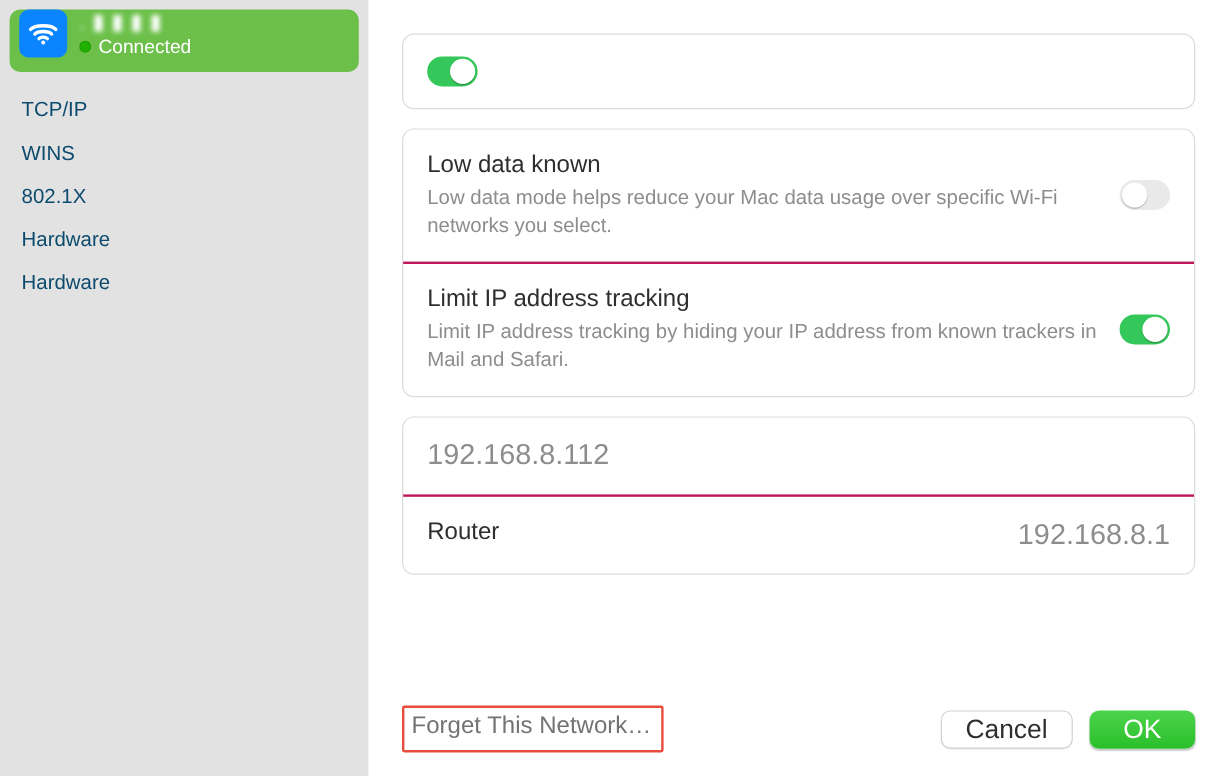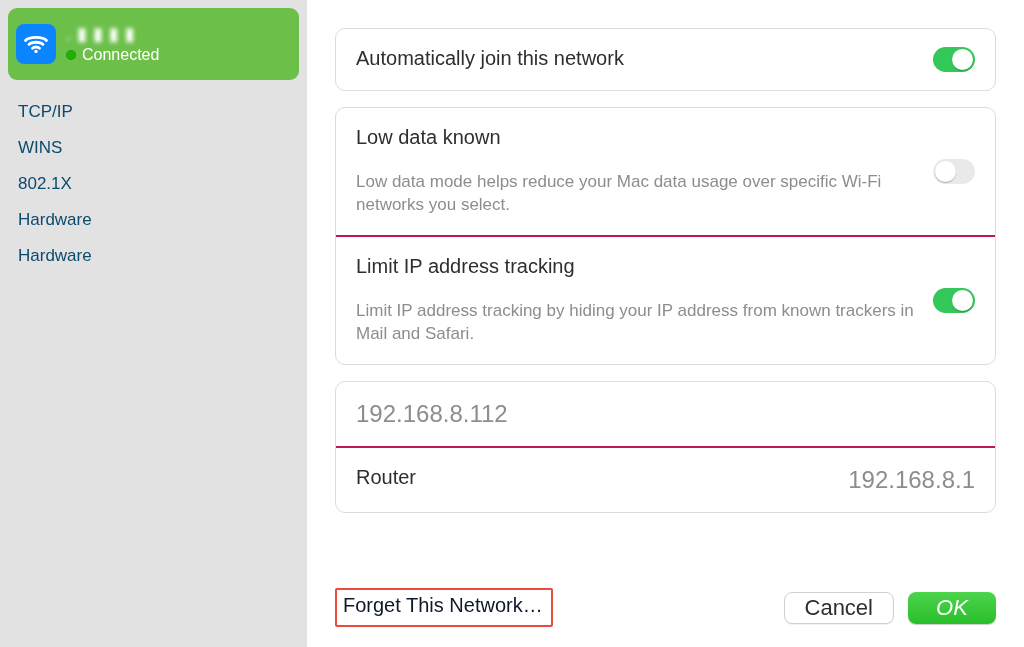--- a/index.html
+++ b/index.html
@@ -1,55 +1,55 @@
 <!DOCTYPE html>
 <html><head>
   <meta charset="utf-8">
   <style>
     * { box-sizing: border-box; margin: 0; padding: 0; }
     html, body { width: 1024px; height: 647px; font-family: -apple-system, "Helvetica Neue", Helvetica, Arial, sans-serif; background: #fff; overflow: hidden; }
     .container { display: flex; width: 100%; height: 100%; }
 
     
     .sidebar { width: 307px; height: 100%; background: #e2e2e2; padding: 8px 8px 8px 8px; }
-    .sidebar-network { background: #6cc04a; height: 72px; border-radius: 9px; display: flex; align-items: center; padding: 0 8px; margin-bottom: 14px; }
+    .sidebar-network { background: #6cc04a; height: 52px; border-radius: 9px; display: flex; padding: 0 8px; margin-bottom: 14px; }
     .wifi-icon-wrap { width: 40px; height: 40px; background: #0b84ff; border-radius: 8px; display: flex; align-items: center; justify-content: center; flex-shrink: 0; }
     .sidebar-network .net-text { display: flex; flex-direction: column; margin-left: 10px; line-height: 1.2; }
     .net-name { color: #fff; font-size: 18px; font-weight: 400; letter-spacing: 0.5px; filter: blur(2px); }
     .net-status-row { display: flex; align-items: center; gap: 6px; }
     .status-dot { width: 10px; height: 10px; background: #20b200; border-radius: 50%; border: 1px solid rgba(0,0,0,0.1); display: inline-block; }
     .net-status { color: #fff; font-size: 16px; }
     .sidebar-item { padding: 8px 10px; font-size: 17px; color: #0c4a6e; cursor: default; border-radius: 6px; }
 
     
     .main { flex: 1; padding: 28px 28px 20px 28px; display: flex; flex-direction: column; position: relative; }
     .group { width: 100%; border: 1px solid #dcdcdc; border-radius: 10px; background: #fff; margin-bottom: 16px; }
     .row { padding: 18px 20px 18px 20px; display: flex; align-items: flex-start; }
     .row + .row { border-top: 2px solid #be185d; }
     .row .text { flex: 1; padding-right: 18px; }
     .row .title { font-size: 20px; color: #2e2e2e; }
-    .row .desc { font-size: 17px; color: #8d8d8d; margin-top: 22px; line-height: 1.35; }
+    .row .desc { font-size: 17px; color: #8d8d8d; margin-top: 5px; line-height: 1.35; }
     .row .value { font-size: 24px; color: #8d8d8d; white-space: nowrap; }
 
     
     .toggle { width: 42px; height: 25px; border-radius: 25px; position: relative; flex-shrink: 0; align-self: center; cursor: pointer; }
     .toggle .knob { position: absolute; width: 21px; height: 21px; background: #fff; border-radius: 50%; top: 2px; box-shadow: 0 1px 1px rgba(0,0,0,0.25); }
     .toggle.on { background: #34c759; }
     .toggle.on .knob { right: 2px; }
     .toggle.off { background: #e9e9ea; }
     .toggle.off .knob { left: 2px; }
 
     
     .footer { margin-top: auto; display: flex; align-items: center; padding-top: 12px; }
     .forget-wrap { border: 2.5px solid #e74c3c; padding: 4px 8px 8px 6px; border-radius: 2px; }
-    .forget-btn { background: transparent; border: none; font-size: 20px; color: #0f172a; cursor: pointer; }
+    .forget-btn { background: transparent; border: none; font-size: 20px; color: #737373; cursor: pointer; }
     .footer .spacer { flex: 1; }
     .btn { height: 32px; border-radius: 8px; font-size: 22px; padding: 0 20px; cursor: pointer; display: inline-flex; align-items: center; justify-content: center; }
     .btn-cancel { background: #fff; border: 1px solid #d0d0d0; color: #2e2e2e; box-shadow: 0 1px 0 rgba(0,0,0,0.05); margin-right: 14px; }
-    .btn-ok { background: linear-gradient(#4cd44c, #2abf2a); border: none; color: #fff; min-width: 88px; box-shadow: 0 1px 1px rgba(0,0,0,0.2); font-style: italic; }
+    .btn-ok { background: linear-gradient(#4cd44c, #2abf2a); border: none; color: #fff; min-width: 88px; box-shadow: 0 1px 1px rgba(0,0,0,0.2); }
   </style>
 </head>
 <body>
 
 <div class="container">
 
   <div class="sidebar">
     <div class="sidebar-network">
       <span class="wifi-icon-wrap">
         <svg width="28" height="28" viewBox="0 0 24 24" fill="none">
@@ -71,23 +71,20 @@
     <div class="sidebar-item">WINS</div>
     <div class="sidebar-item">802.1X</div>
     <div class="sidebar-item">Hardware</div>
     <div class="sidebar-item">Hardware</div>
   </div>
 
   <div class="main">
 
     <div class="group">
       <div class="row">
-        <div class="text">
-          <div class="title">Automatically join this network</div>
-        </div>
         <div class="toggle on">
             <div class="knob"></div>
           </div>
       </div>
     </div>
 
     <div class="group">
       <div class="row">
         <div class="text">
           <div class="title">Low data known</div>

